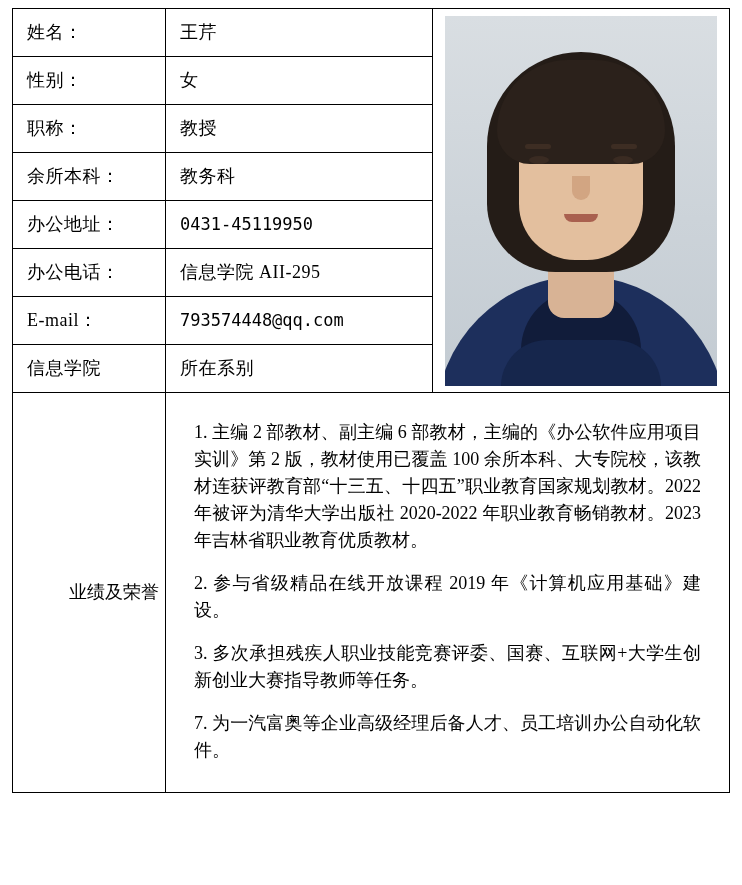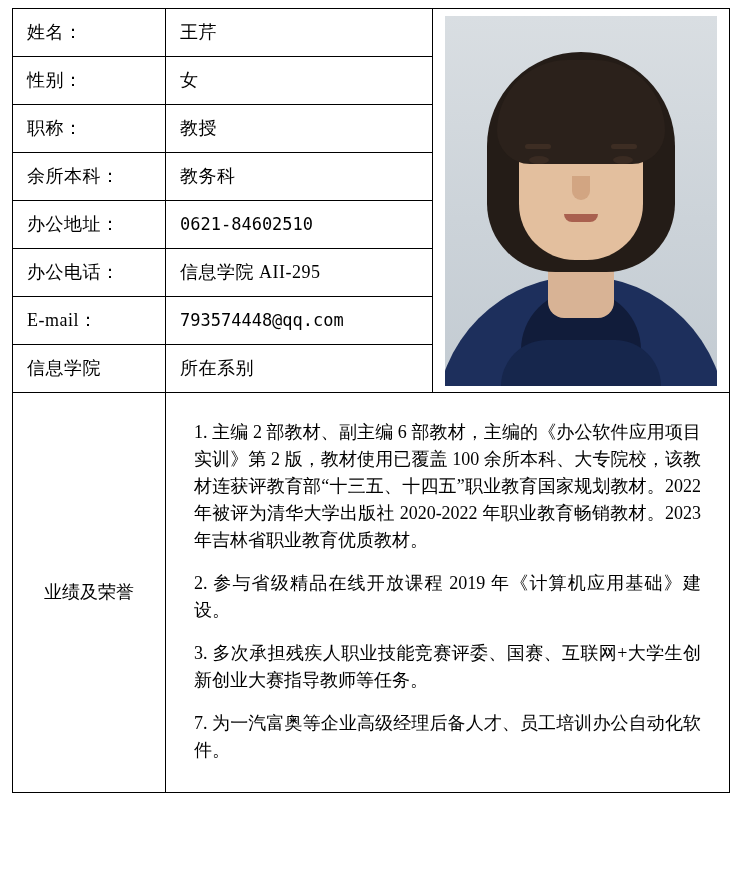--- a/index.html
+++ b/index.html
@@ -175,21 +175,21 @@
     bottom: 0;
     transform: translateX(-50%);
     width: 160px;
     height: 46px;
     background: #16264c;
     border-radius: 60px 60px 0 0;
   }
   td.honors-label {
     font-family: "Liberation Serif", serif;
     font-size: 18px;
-    text-align: center;
+    text-align: right;
     padding: 6px;
     vertical-align: middle;
   }
   td.honors-body {
     font-family: "Liberation Serif", serif;
     font-size: 18.5px;
     line-height: 1.78;
     padding: 10px 12px 12px 12px;
     text-align: justify;
     vertical-align: top;
@@ -233,21 +233,21 @@
       <tr>
         <td class="label">职称：</td>
         <td class="value">教授</td>
       </tr>
       <tr>
         <td class="label">余所本科：</td>
         <td class="value">教务科</td>
       </tr>
       <tr>
         <td class="label">办公地址：</td>
-        <td class="value mono">0621-84602510</td>
+        <td class="value mono">0431-45119950</td>
       </tr>
       <tr>
         <td class="label">办公电话：</td>
         <td class="value">信息学院 AII-295</td>
       </tr>
       <tr>
         <td class="label">E-mail：</td>
         <td class="value mono">793574448@qq.com</td>
       </tr>
       <tr>

